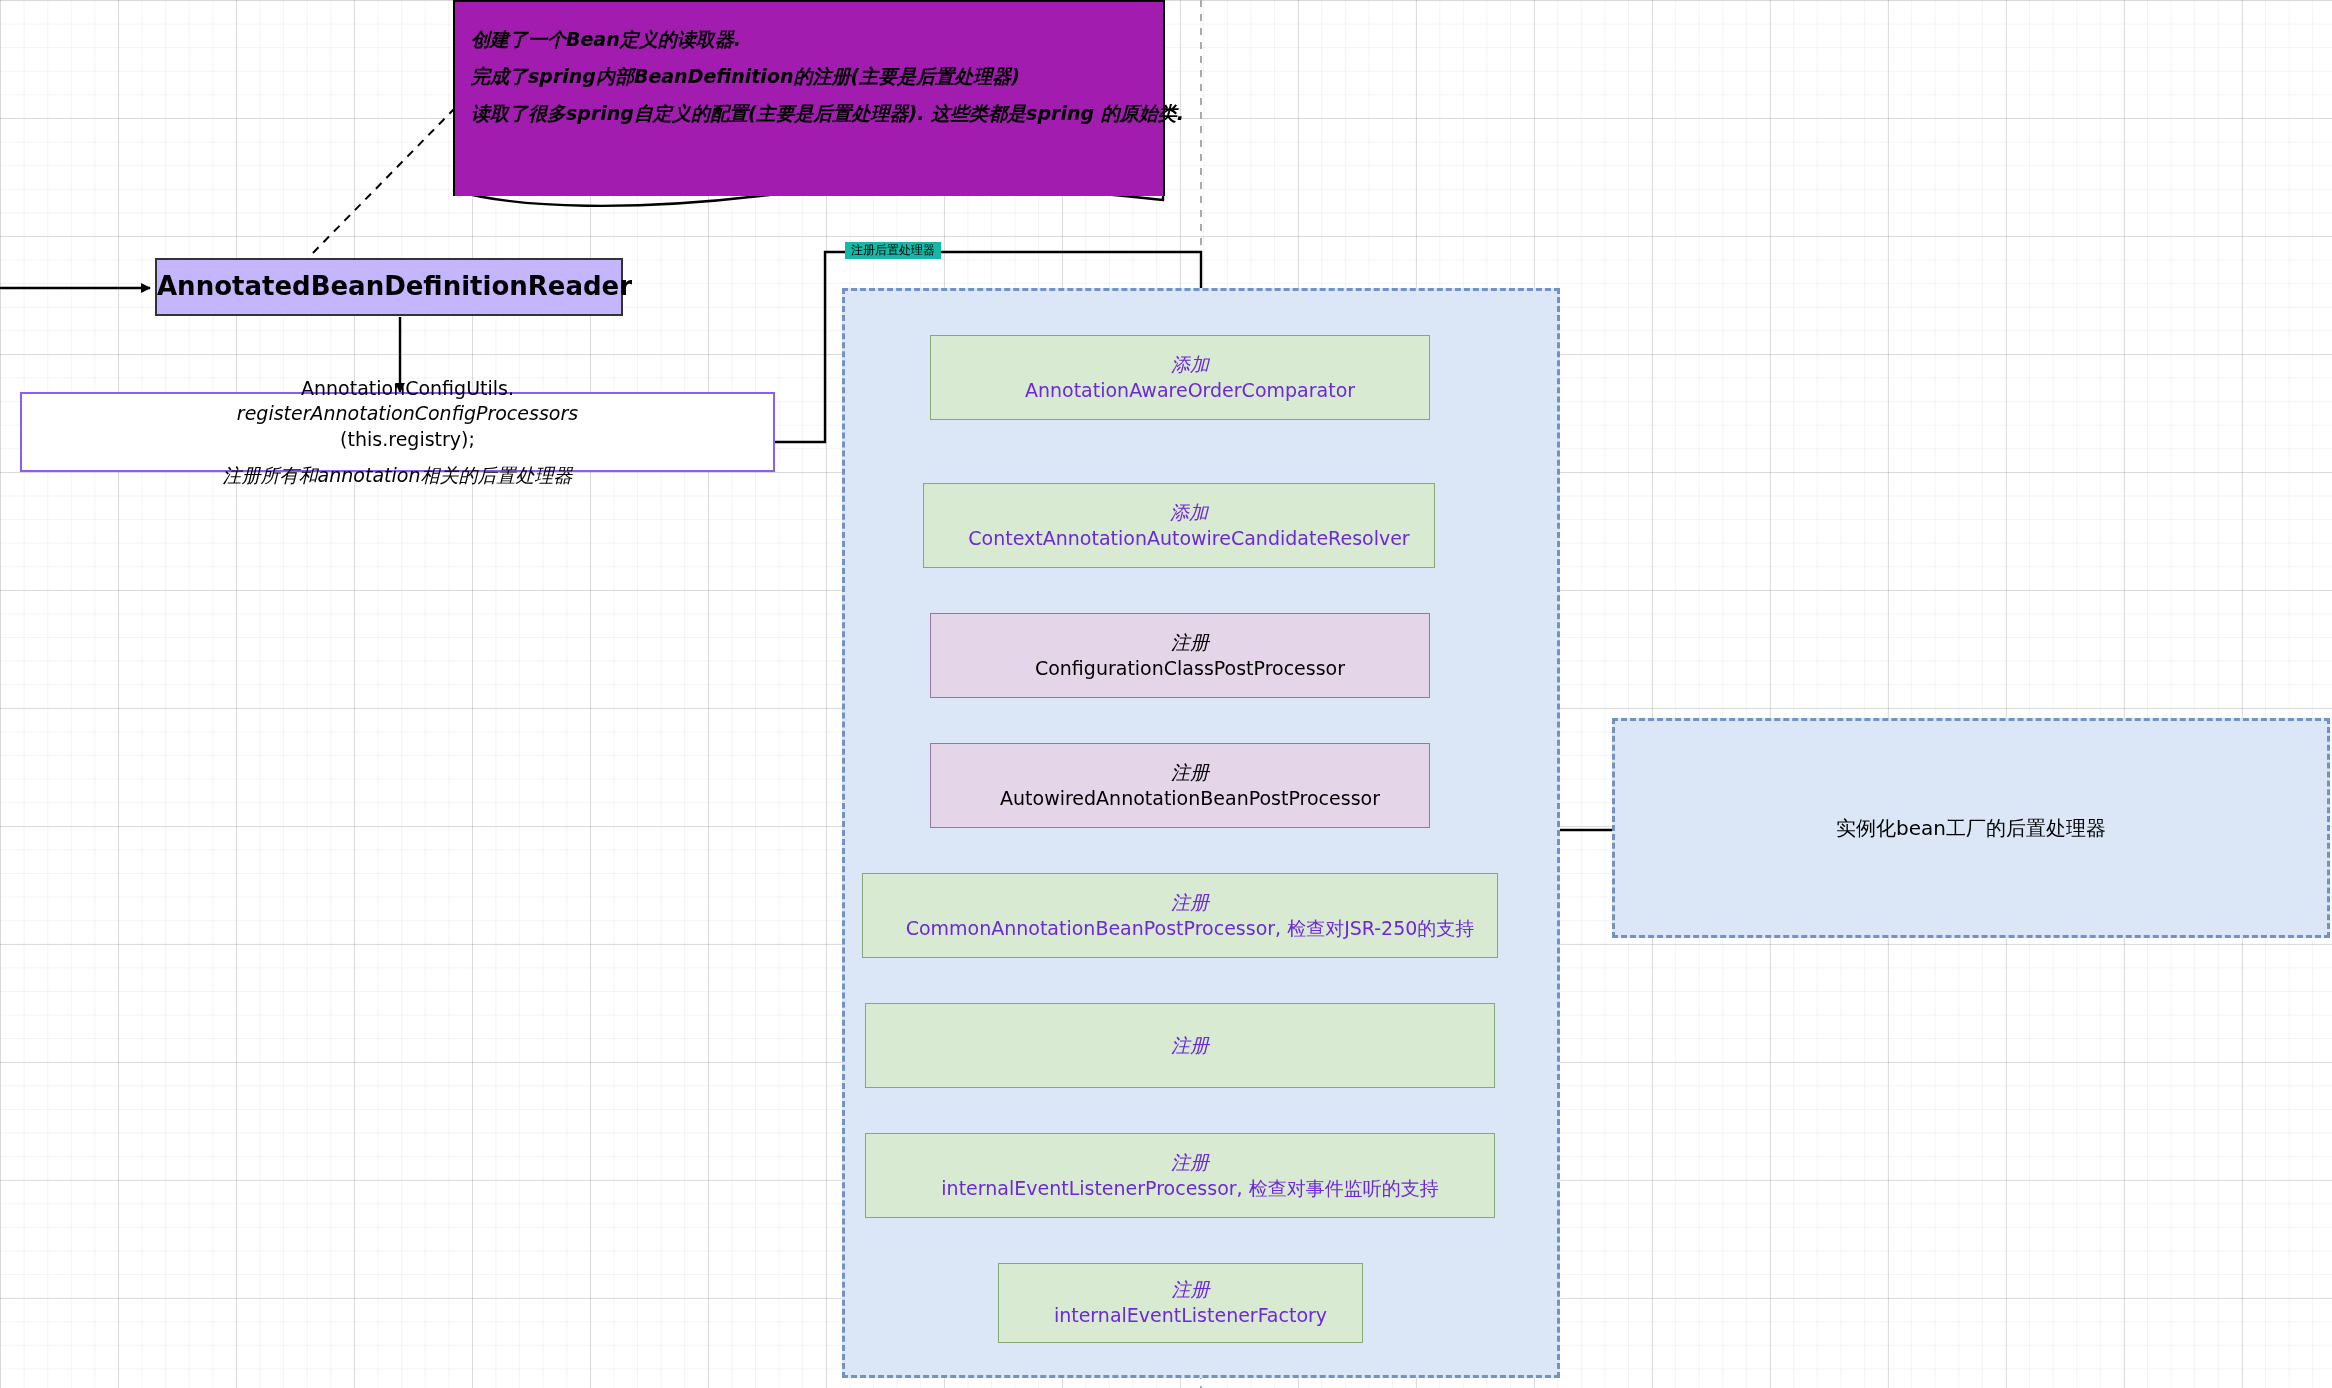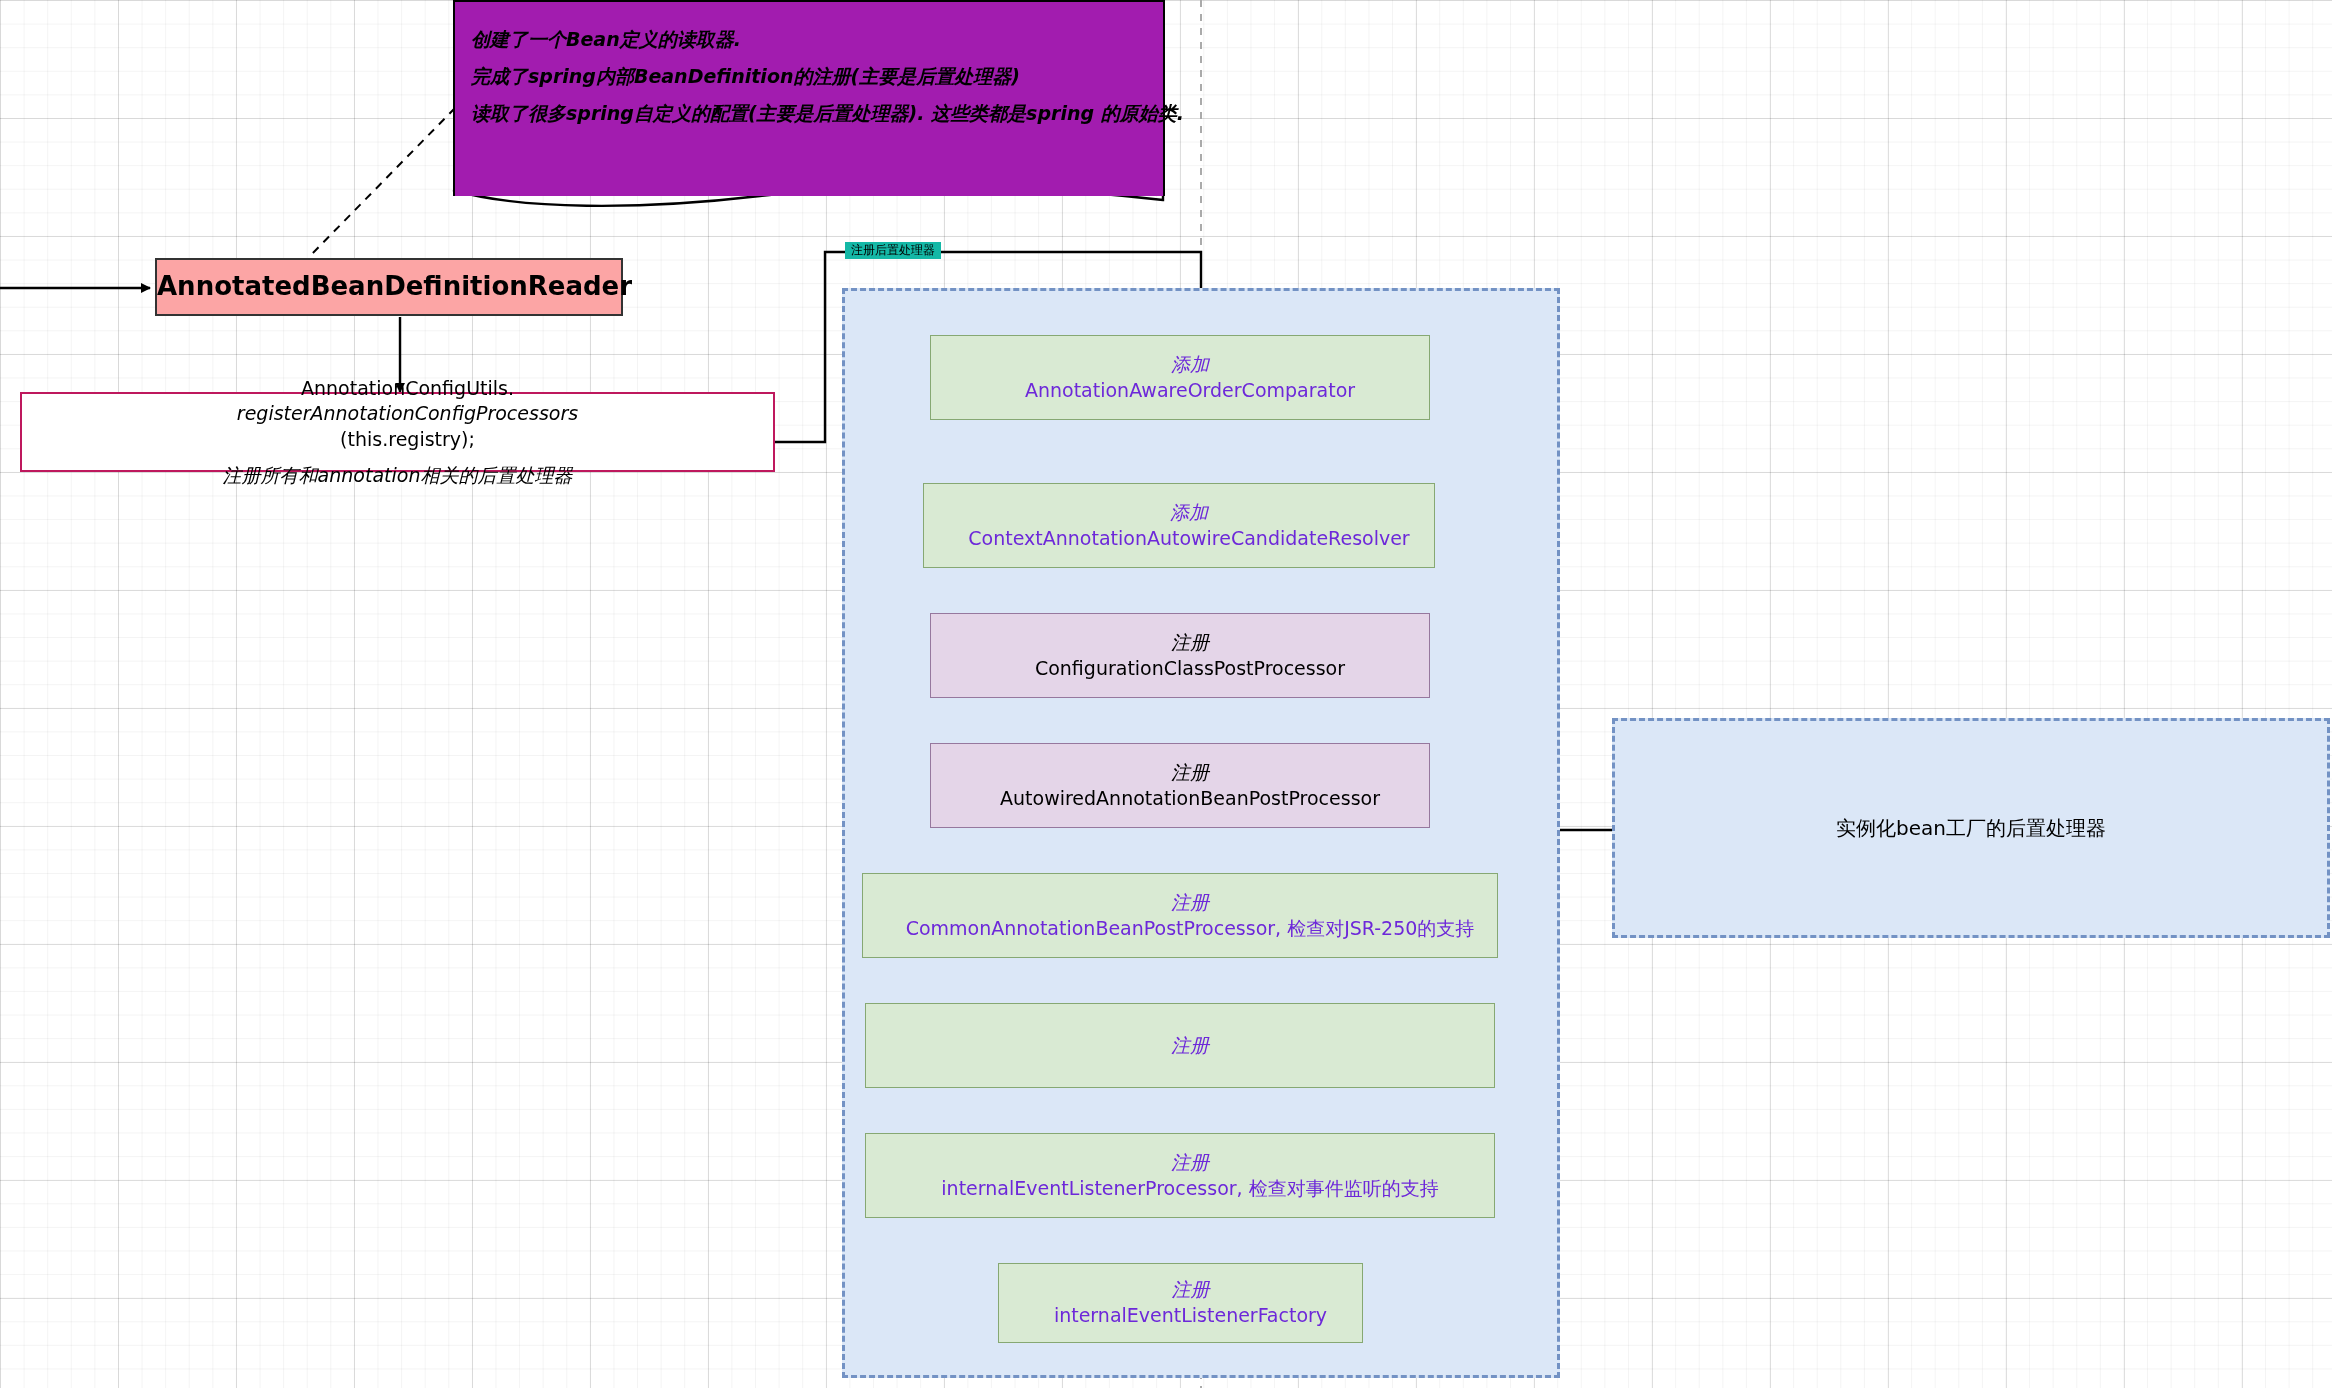--- a/index.html
+++ b/index.html
@@ -15,26 +15,26 @@
     font-family:"DejaVu Sans", sans-serif;
   }
   .layer{position:absolute;left:0;top:0;width:2332px;height:1388px;}
   svg.layer{pointer-events:none;}
   .node{position:absolute;box-sizing:border-box;display:flex;align-items:center;
         justify-content:center;text-align:center;}
   .node span{display:block;width:100%;padding:0 10px;line-height:1.35;}
 
   
   .blue-box{
-    background:#fca5a5;border:2px solid #333;
+    background:#c4b5fd;border:2px solid #333;
     font-weight:bold;font-size:26px;color:#000;
   }
   
   .white-box{
-    background:#ffffff;border:2px solid #be185d;font-size:18px;color:#000;
+    background:#ffffff;border:2px solid #8b5cf6;font-size:18px;color:#000;
   }
   
   .green-box{
     background:#d9ead3;border:1.6px solid #86a873;font-size:19px;color:#6d28d9;
   }
   
   .purple-box{
     background:#e4d5e8;border:1.6px solid #96789e;font-size:19px;color:#000;
   }
   

